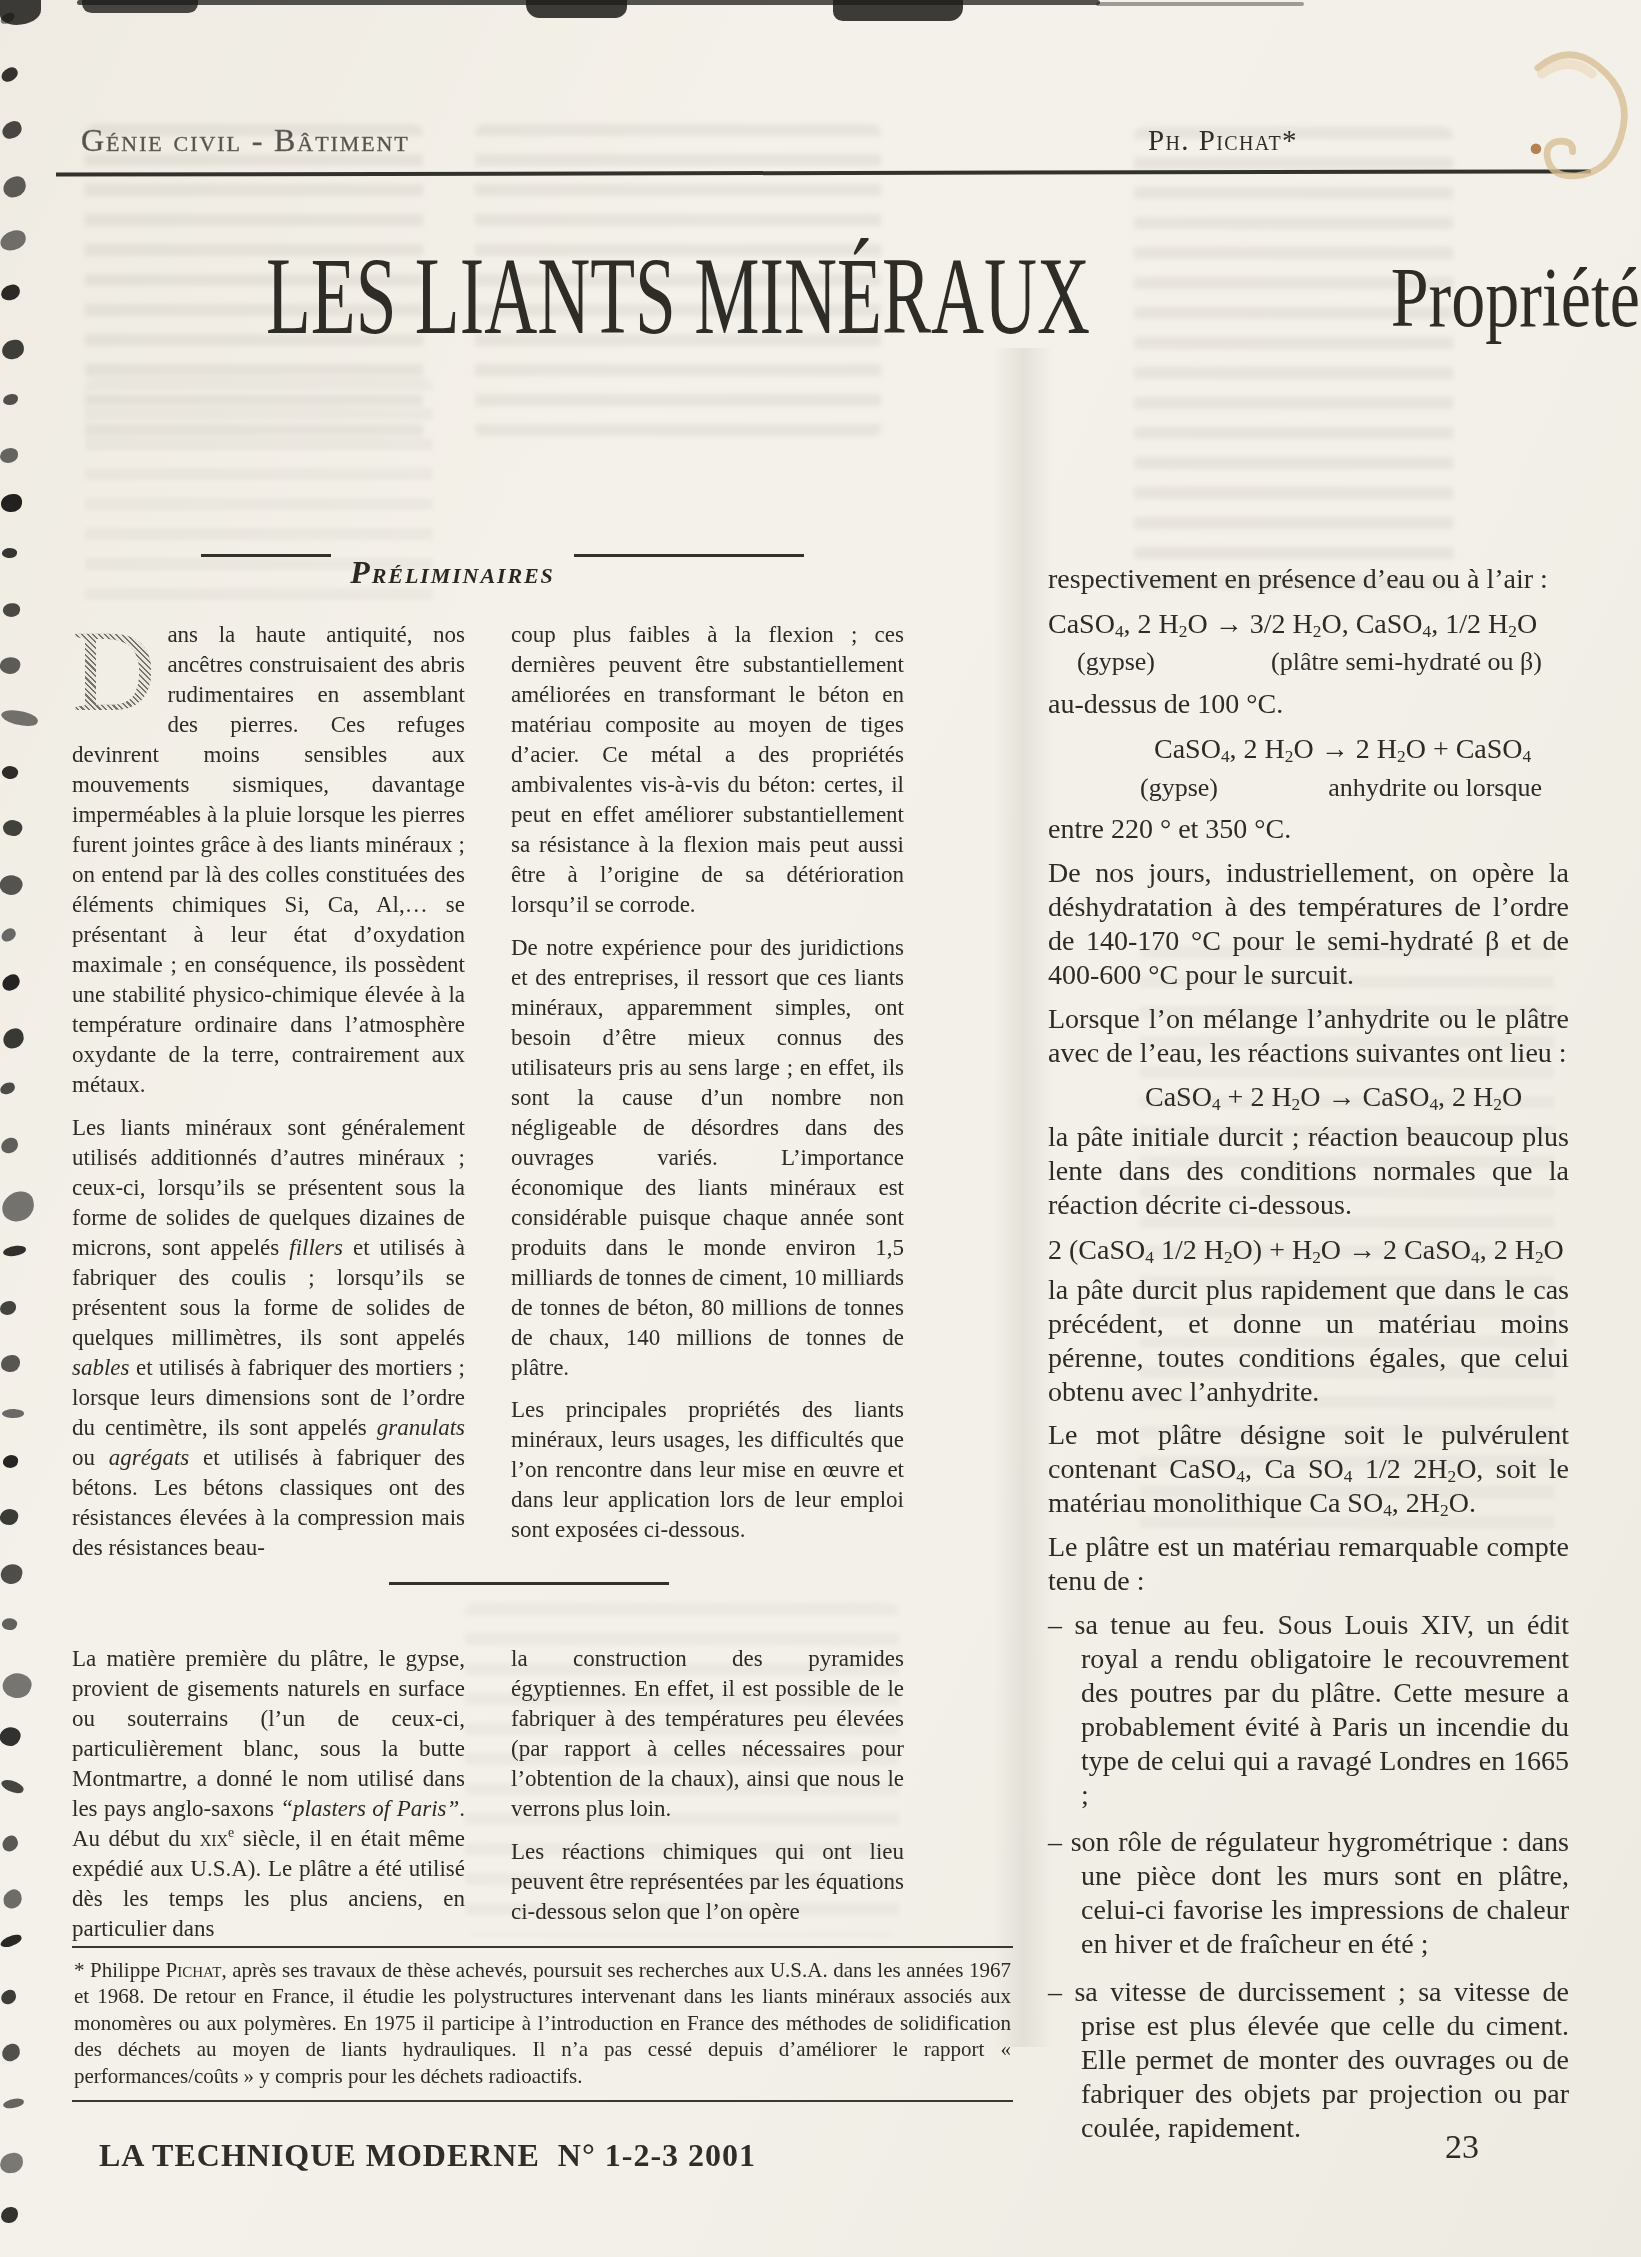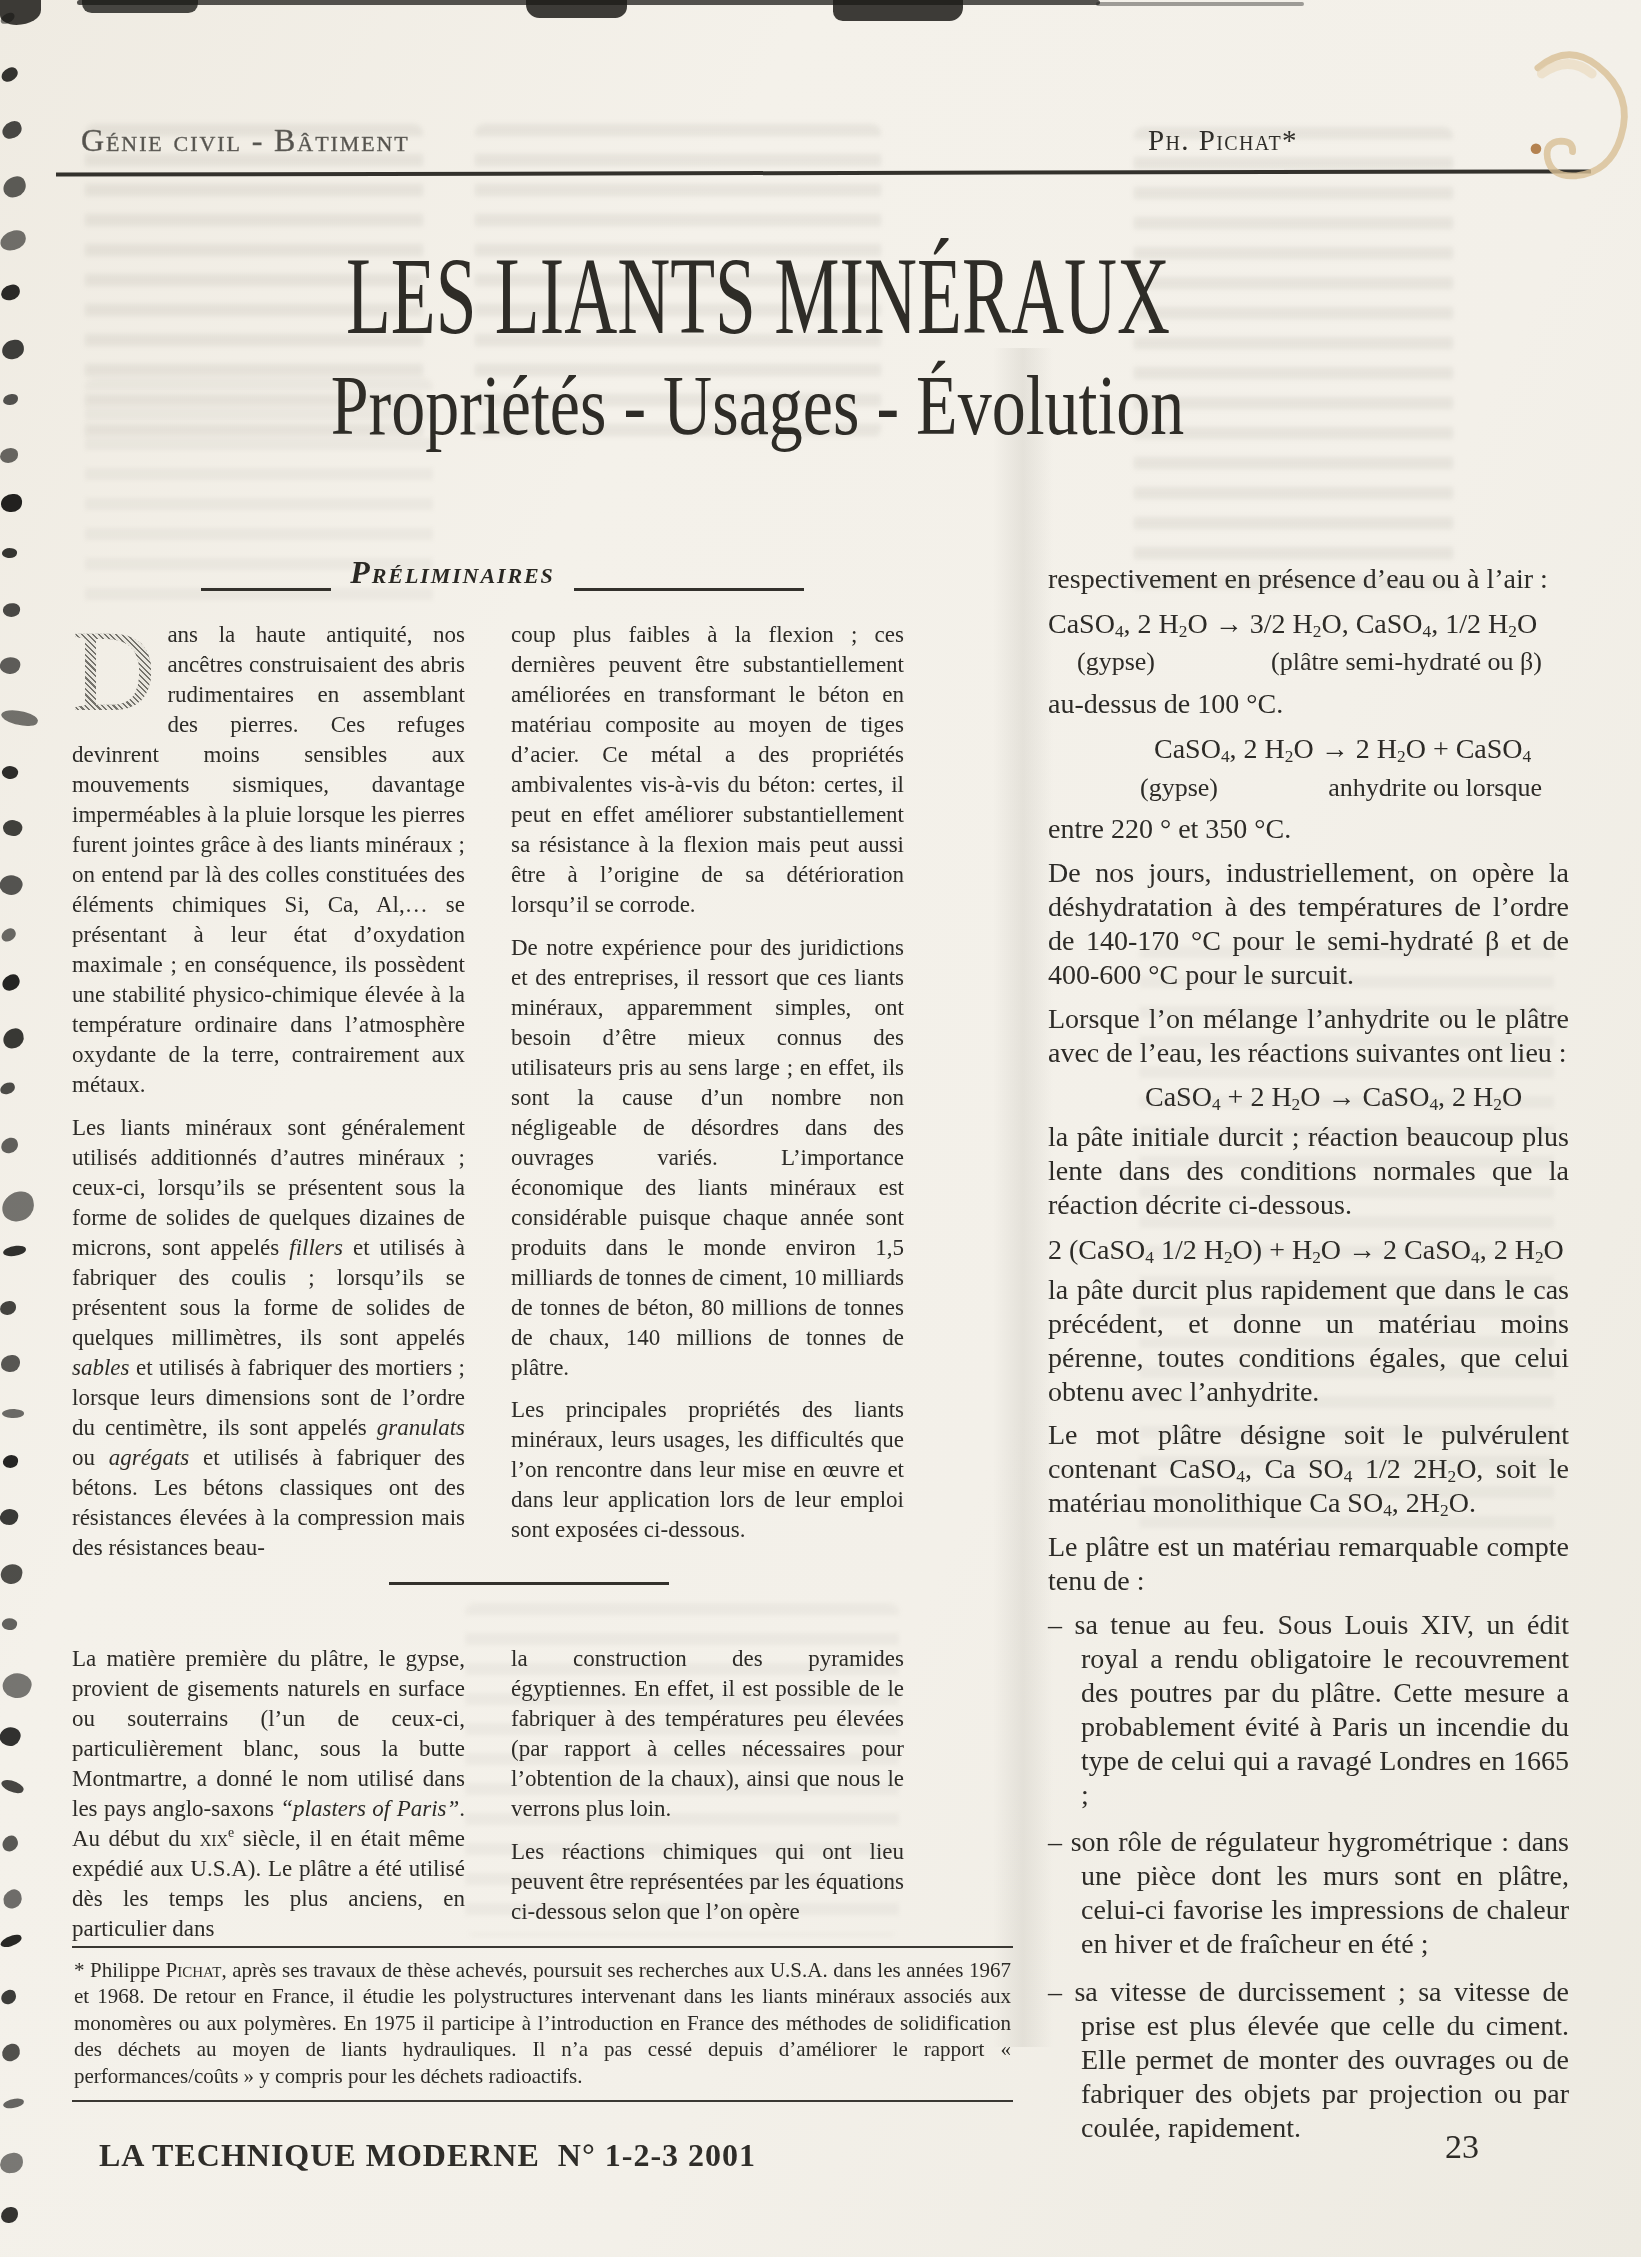--- a/index.html
+++ b/index.html
@@ -33,23 +33,23 @@
     font-variant:small-caps;color:#2f2d29;z-index:3;
   }
   .hdr-rule{position:absolute;left:56px;top:171px;width:1535px;height:3.9px;background:#33312c;
     transform:rotate(-0.12deg);z-index:3;}
   
   .title-block{position:absolute;left:72px;top:241px;width:1371px;text-align:center;z-index:2;color:#2e2c27;}
   .title1{font-size:108px;line-height:1;white-space:nowrap;display:inline-block;
     transform:scale(0.68,1.02);transform-origin:center top;}
   .title2{font-size:85px;line-height:1;white-space:nowrap;display:inline-block;
     transform:scale(0.80,1.0);transform-origin:center top;margin-top:13.5px;}
-  .title-lines{display:flex;flex-direction:column;align-items:center;}
-  
-  .sec-head{position:absolute;display:flex;align-items:flex-end;z-index:2;color:#2a2823;}
+  .title-lines{display:flex;flex-direction:row;}
+  
+  .sec-head{position:absolute;display:flex;align-items:flex-start;z-index:2;color:#2a2823;}
   .sec-head .rule{height:3.4px;background:#33312c;}
   .sec-label{font-weight:bold;font-style:italic;font-variant:small-caps;letter-spacing:1.9px;white-space:nowrap;
     padding:0 19.3px;}
   .sec-prelim{left:92px;top:554px;width:821px;justify-content:center;font-size:32px;}
   .sec-prelim .rule.l{width:130px;} .sec-prelim .rule.r{width:230px;}
   .sec-platres{left:114px;top:1582px;width:830px;justify-content:center;font-size:36px;}
   .sec-platres .rule.l{width:127px;} .sec-platres .rule.r{width:153px;}
   
   .row{position:absolute;left:72px;width:832px;display:flex;gap:46px;overflow:hidden;z-index:2;}
   .row1{top:620px;height:938px;}

